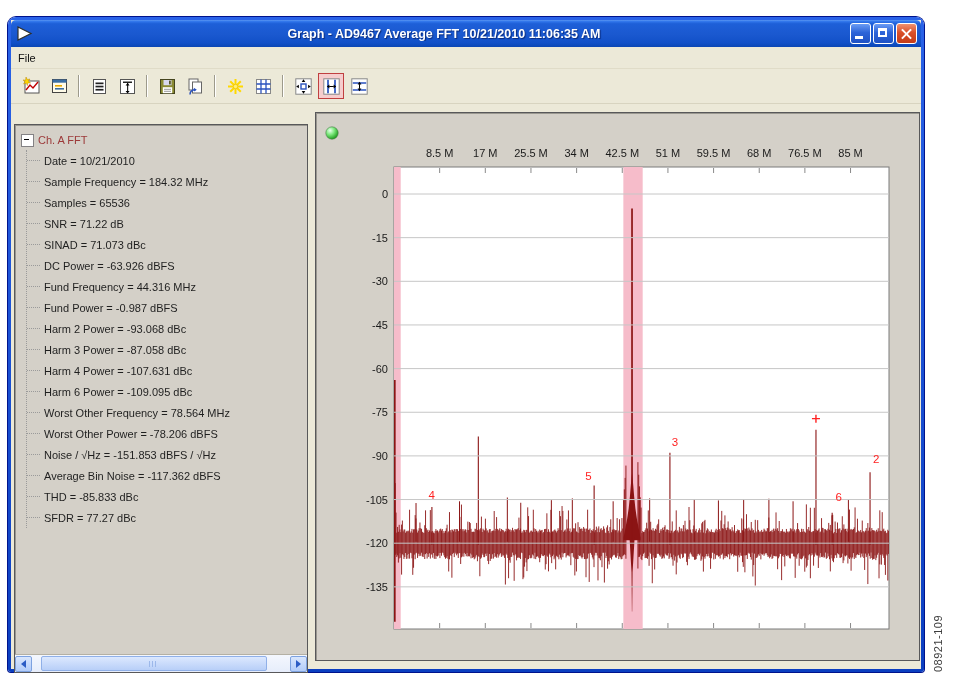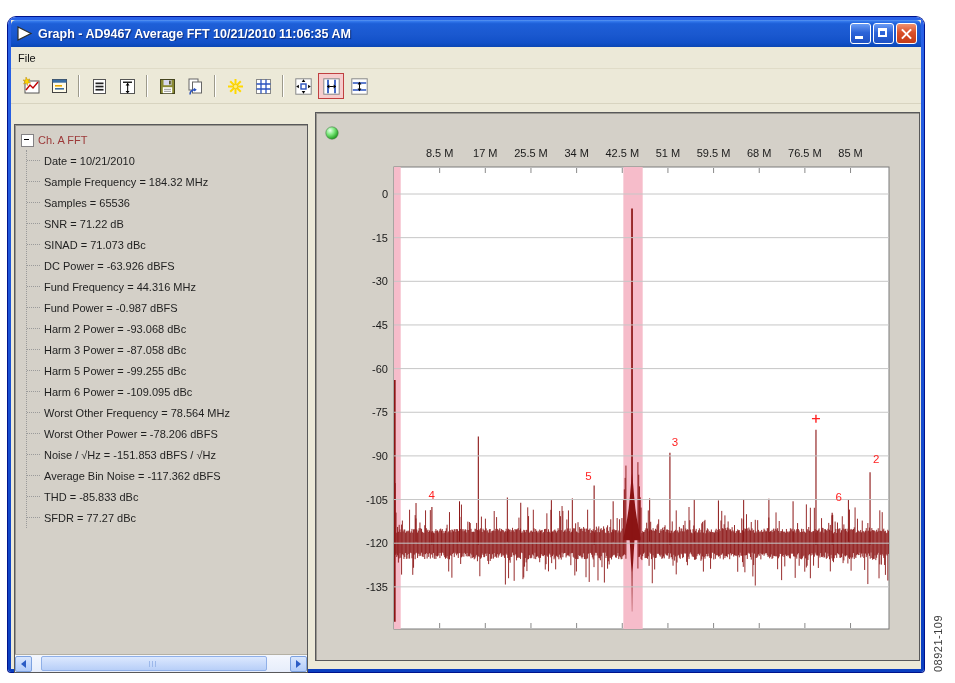--- a/index.html
+++ b/index.html
@@ -10,21 +10,21 @@
   .window{position:absolute;left:8px;top:17px;width:916px;height:655px;
     background:linear-gradient(180deg,#2a63e8,#0b3fc0);
     border-radius:8px 8px 3px 3px;padding:3px;box-sizing:border-box;
     box-shadow:0 0 0 1px #00138c;}
   .win-inner{width:100%;height:100%;display:flex;flex-direction:column;background:#ECE9D8;}
   .titlebar{height:27px;display:flex;align-items:center;padding:0 4px 0 5px;
     background:linear-gradient(180deg,#5a96f2 0%,#2f74ea 6%,#1e5fd8 14%,#1a58cf 55%,#1150c8 85%,#0b46b4 100%);
     border-radius:5px 5px 0 0;}
   .title-icon{width:17px;height:15px;margin-right:5px;flex:0 0 auto;}
   .title-text{color:#fff;font-weight:bold;font-size:12.5px;text-shadow:1px 1px 1px #0a2a7a;
-    white-space:nowrap;overflow:hidden;flex:1;}
+    white-space:nowrap;overflow:hidden;flex:1;text-align:center;}
   .winbtns{display:flex;gap:2px;}
   .wbtn{width:21px;height:21px;border-radius:3px;border:1px solid #fff;position:relative;
     background:linear-gradient(180deg,#6a9cf4,#2d64d8 45%,#1e51c4);box-sizing:border-box;cursor:default;}
   .wbtn.close{background:linear-gradient(180deg,#f0926f,#d9502a 45%,#c43c18);}
   .wbtn.minb::before{content:"";position:absolute;left:4px;bottom:4px;width:8px;height:3px;background:#fff;}
   .wbtn.maxb::before{content:"";position:absolute;left:4px;top:4px;width:9px;height:9px;
     border:2px solid #fff;border-top-width:3px;box-sizing:border-box;}
   .wbtn.close::before,.wbtn.close::after{content:"";position:absolute;left:3px;top:9px;width:13px;height:2px;background:#fff;}
   .wbtn.close::before{transform:rotate(45deg);}
   .wbtn.close::after{transform:rotate(-45deg);}
@@ -248,21 +248,21 @@
                 <div class="titem">
                   <span>Fund Power = -0.987 dBFS</span>
                 </div>
                 <div class="titem">
                   <span>Harm 2 Power = -93.068 dBc</span>
                 </div>
                 <div class="titem">
                   <span>Harm 3 Power = -87.058 dBc</span>
                 </div>
                 <div class="titem">
-                  <span>Harm 5 Power = -99.255 dBc</span>
+                  <span>Harm 4 Power = -107.631 dBc</span>
                 </div>
                 <div class="titem">
                   <span>Harm 6 Power = -109.095 dBc</span>
                 </div>
                 <div class="titem">
                   <span>Worst Other Frequency = 78.564 MHz</span>
                 </div>
                 <div class="titem">
                   <span>Worst Other Power = -78.206 dBFS</span>
                 </div>

